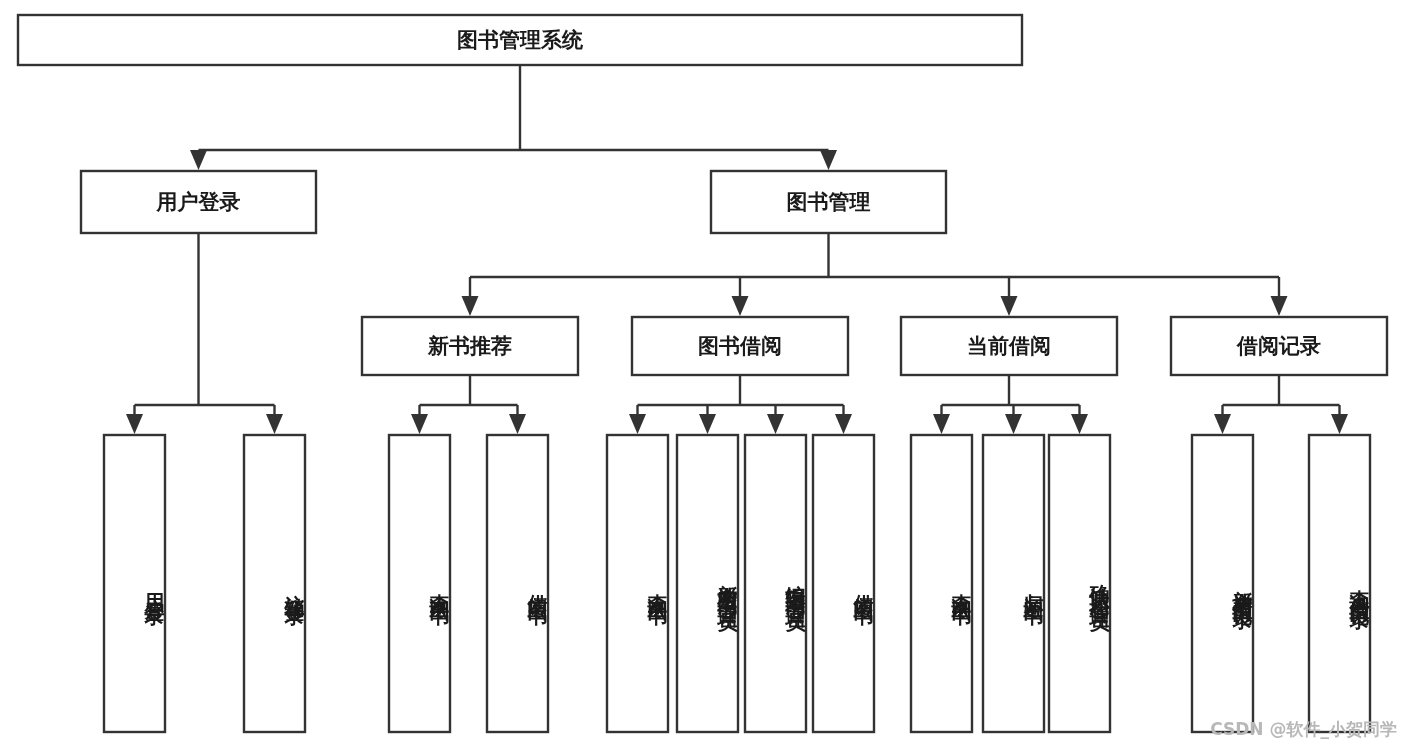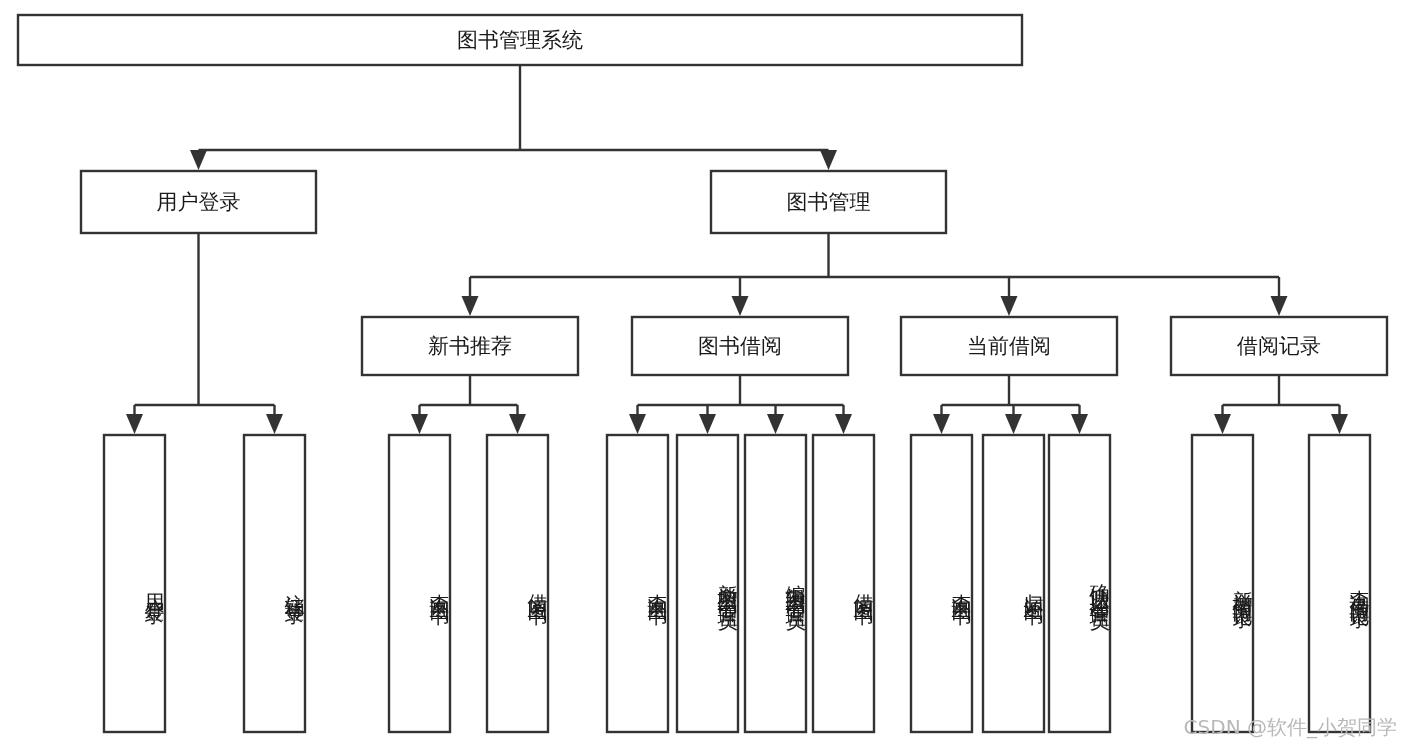--- a/index.html
+++ b/index.html
@@ -10,20 +10,21 @@
   body {
     width: 1405px;
     height: 747px;
     font-family: "DejaVu Sans", "Liberation Sans", sans-serif;
     overflow: hidden;
   }
   #diagram-root {
     position: relative;
     width: 1405px;
     height: 747px;
+    font-weight: bold;
   }
   svg#flow-svg {
     position: absolute;
     left: 0;
     top: 0;
     width: 1405px;
     height: 747px;
   }
   .node-rect {
     fill: #ffffff;
@@ -61,21 +62,21 @@
     display: flex;
     align-items: flex-start;
     justify-content: center;
     pointer-events: none;
   }
   .watermark {
     position: absolute;
     right: 8px;
     bottom: 6px;
     font-family: "DejaVu Sans", "Liberation Sans", sans-serif;
-    font-size: 20px;
+    font-size: 17px;
     color: #b8b8b8;
     white-space: nowrap;
   }
 </style>
 </head>
 <body>
 
 <div id="diagram-root">
 
   <svg id="flow-svg" viewBox="0 0 1405 747">

